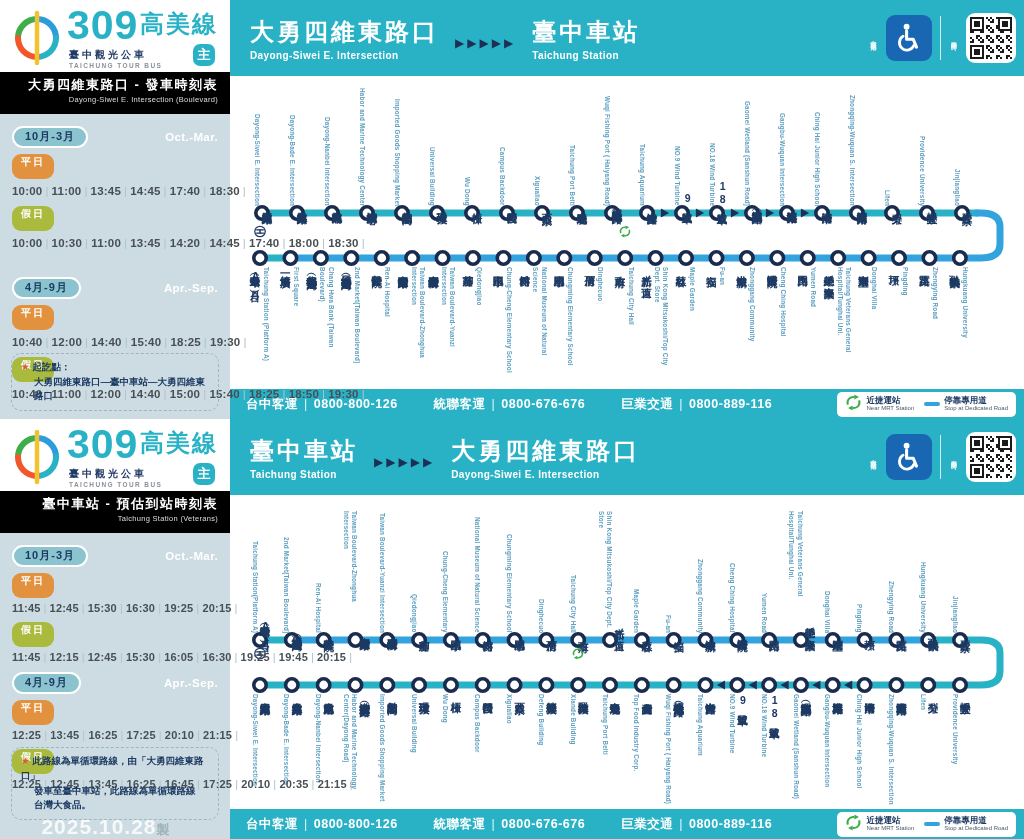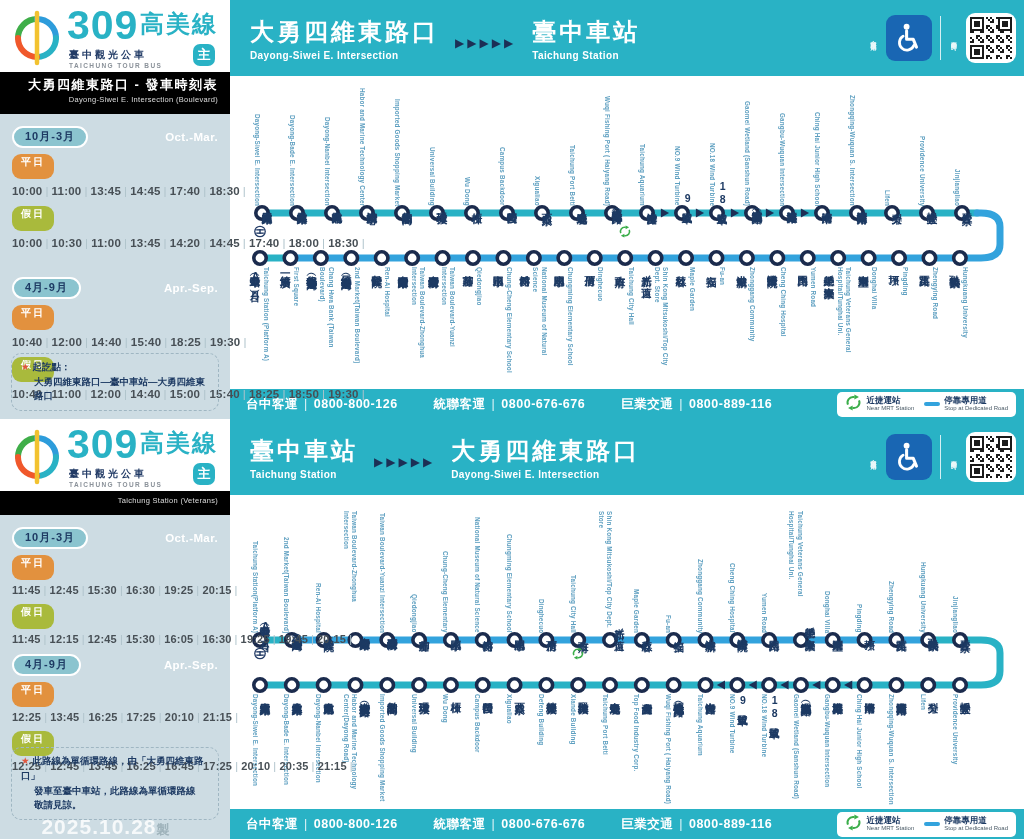--- a/index.html
+++ b/index.html
@@ -972,34 +972,35 @@
 <path d="M30 6 V56" stroke="#F2C230" stroke-width="4.5"></path>
 </g>
           </svg></span>
       <div class="logo-num">309</div>
       <div class="logo-agency">臺中觀光公車</div>
       <div class="logo-agency-en">TAICHUNG TOUR BUS</div>
       <div class="logo-line">高美線</div>
       <div class="logo-badge">主</div>
     </div>
     <div class="side-title">
+      <div class="t-zh">臺中車站 - 預估到站時刻表</div>
       <div class="t-en">Taichung Station (Veterans)</div>
     </div>
     <div class="side-body js-tt">
         <div class="section"><div class="pill-row">
             <span class="month-pill">10月-3月</span>
             <span class="period-en">Oct.-Mar.</span>
           </div><span class="day-pill wd">平日</span><div class="times"><span>11:45</span><span class="sep">|</span><span>12:45</span><span class="sep">|</span><span>15:30</span><span class="sep">|</span><span>16:30</span><span class="sep">|</span><span>19:25</span><span class="sep">|</span><span>20:15</span><span class="sep">|</span></div><span class="day-pill hd">假日</span><div class="times"><span>11:45</span><span class="sep">|</span><span>12:15</span><span class="sep">|</span><span>12:45</span><span class="sep">|</span><span>15:30</span><span class="sep">|</span><span>16:05</span><span class="sep">|</span><span>16:30</span><span class="sep">|</span><span>19:25</span><span class="sep">|</span><span>19:45</span><span class="sep">|</span><span>20:15</span><span class="sep">|</span></div></div>
         <div class="section"><div class="pill-row">
             <span class="month-pill">4月-9月</span>
             <span class="period-en">Apr.-Sep.</span>
           </div><span class="day-pill wd">平日</span><div class="times"><span>12:25</span><span class="sep">|</span><span>13:45</span><span class="sep">|</span><span>16:25</span><span class="sep">|</span><span>17:25</span><span class="sep">|</span><span>20:10</span><span class="sep">|</span><span>21:15</span><span class="sep">|</span></div><span class="day-pill hd">假日</span><div class="times"><span>12:25</span><span class="sep">|</span><span>12:45</span><span class="sep">|</span><span>13:45</span><span class="sep">|</span><span>16:25</span><span class="sep">|</span><span>16:45</span><span class="sep">|</span><span>17:25</span><span class="sep">|</span><span>20:10</span><span class="sep">|</span><span>20:35</span><span class="sep">|</span><span>21:15</span><span class="sep">|</span></div></div>
       </div>
     <div class="note js-note">
         <div class="line first"><span class="star">★</span>此路線為單循環路線，由「大勇四維東路口」</div>
         <div class="line">發車至臺中車站，此路線為單循環路線</div>
-        <div class="line">敬請見諒。</div>
+        <div class="line">台灣大食品。</div>
       </div>
     <div class="made-date">
       <span>2025.10.28</span><span class="suffix">製</span>
     </div>
   </div>
 </div>
 
 </body></html>

